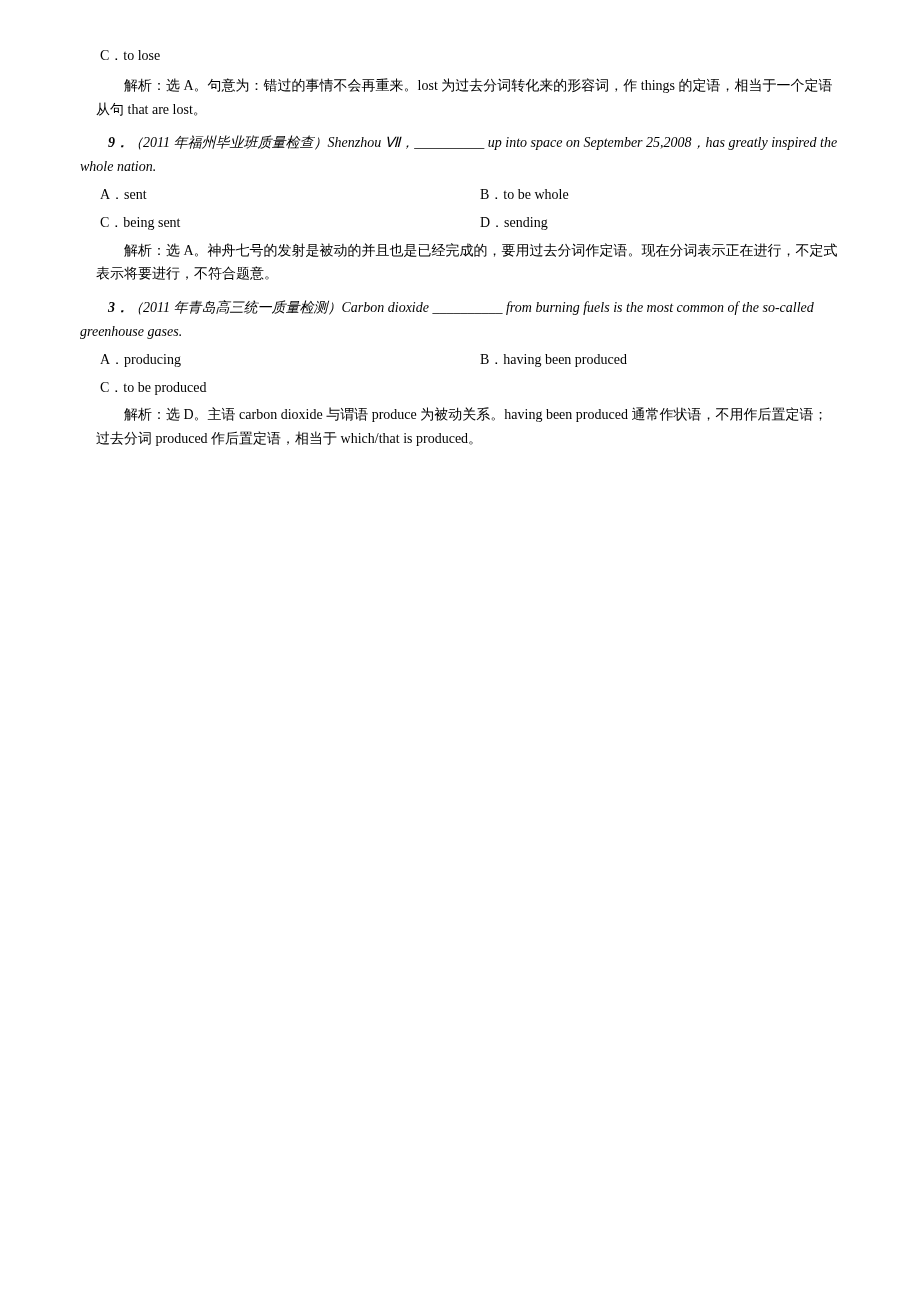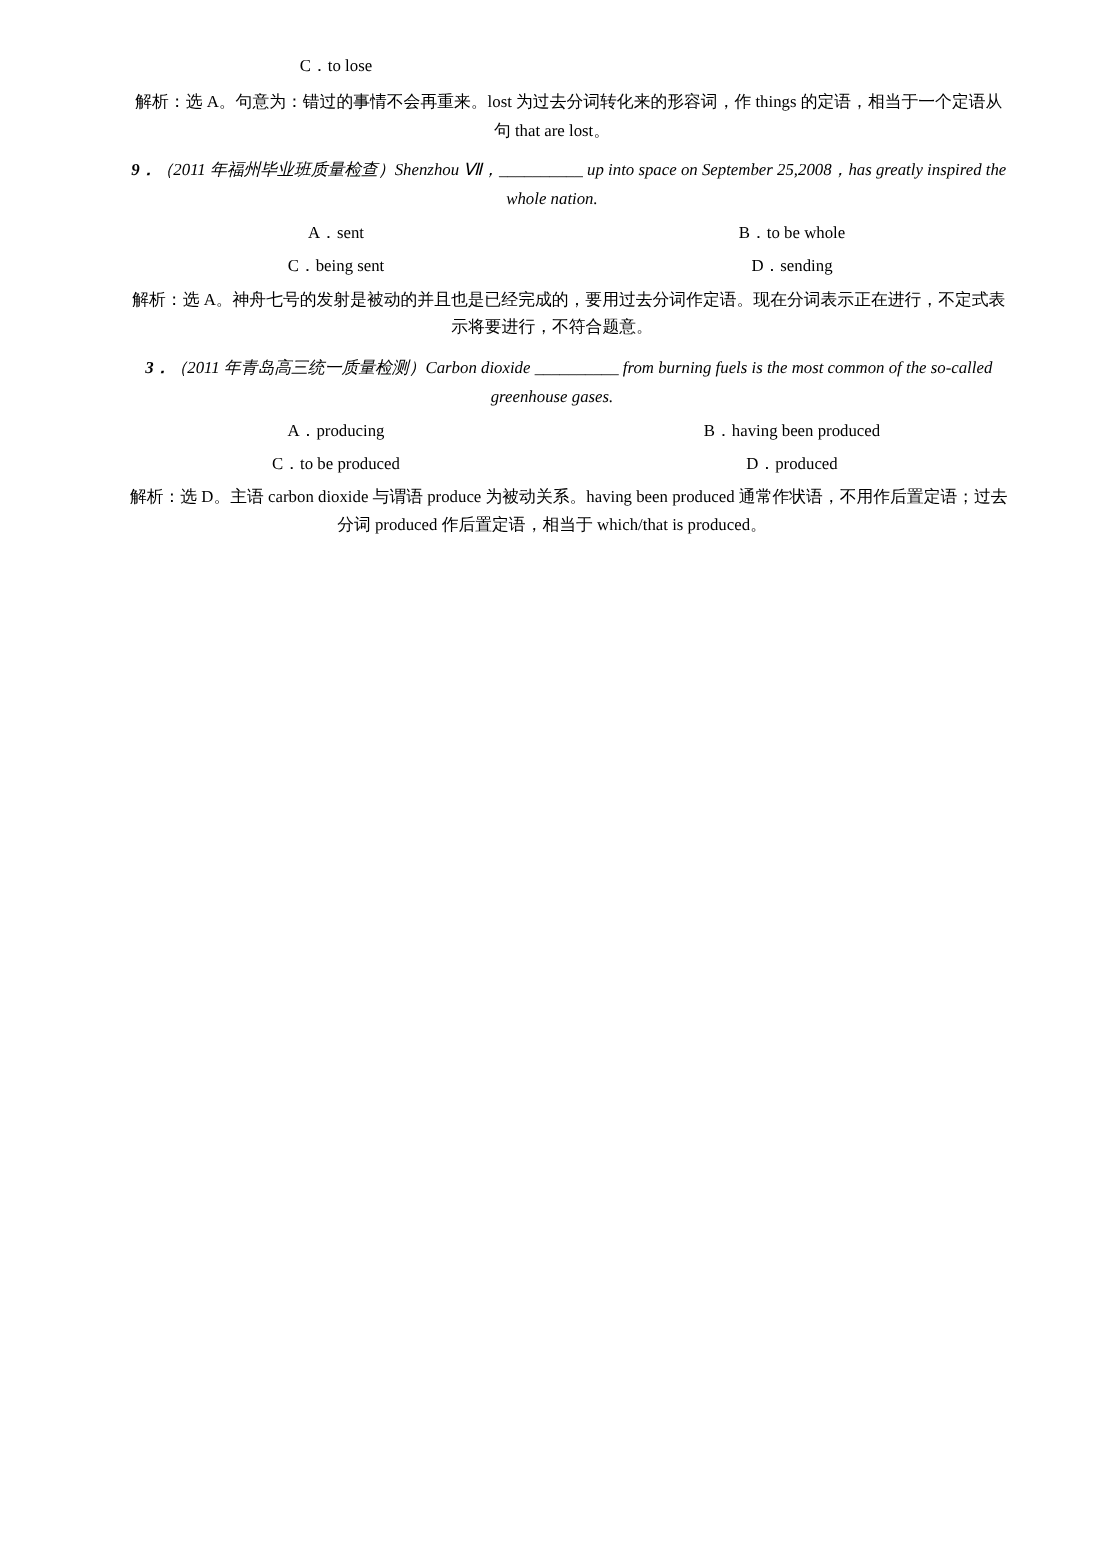--- a/index.html
+++ b/index.html
@@ -1,19 +1,18 @@
 <!DOCTYPE html>
 <html><head>
   <meta charset="utf-8">
   <style>
     * {
       margin: 0;
       padding: 0;
       box-sizing: border-box;
-      text-align: center;
     }
     body {
       background: #ffffff;
       font-family: "SimSun", "宋体", serif;
       font-size: 14px;
       color: #000000;
       width: 920px;
       min-height: 1302px;
       padding: 40px 80px;
       line-height: 1.7;
@@ -24,21 +23,21 @@
     .options-row {
       display: flex;
       margin: 4px 0;
     }
     .option {
       width: 50%;
       padding-left: 20px;
     }
     .explanation {
       text-indent: 2em;
-      margin: 4px 0 10px 0;
+      margin: 4px 0 10px 16px;
     }
     .question {
       text-indent: 2em;
       margin: 8px 0 4px 0;
       font-style: italic;
     }
     .bold-prefix {
       font-weight: bold;
     }
   </style>
@@ -71,16 +70,15 @@
 <div class="question">
   <span class="bold-prefix">3．</span><span>（2011 年青岛高三统一质量检测）</span><span>Carbon dioxide __________ from burning fuels is the most common of the so-called greenhouse gases.</span>
 </div>
 
 <div class="options-row">
   <div class="option">A．producing</div>
   <div class="option">B．having been produced</div>
 </div>
 <div class="options-row">
   <div class="option">C．to be produced</div>
-  <div class="option">D．produced</div>
 </div>
 
 <div class="explanation">解析：选 D。主语 carbon dioxide 与谓语 produce 为被动关系。having been produced 通常作状语，不用作后置定语；过去分词 produced 作后置定语，相当于 which/that is produced。</div>
 
 </body></html>

